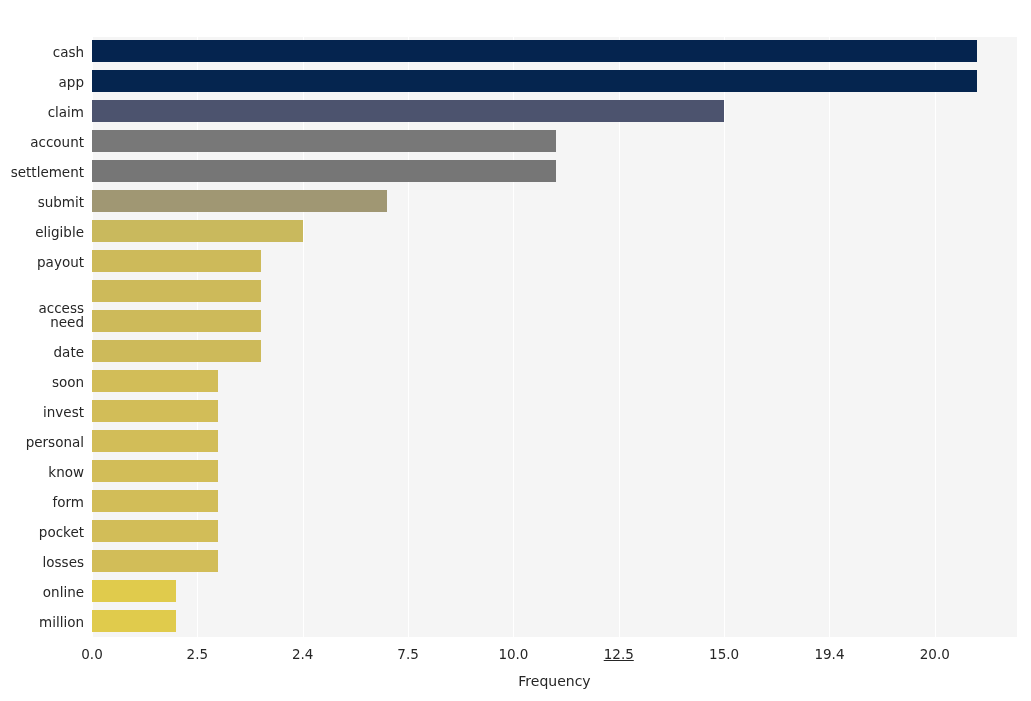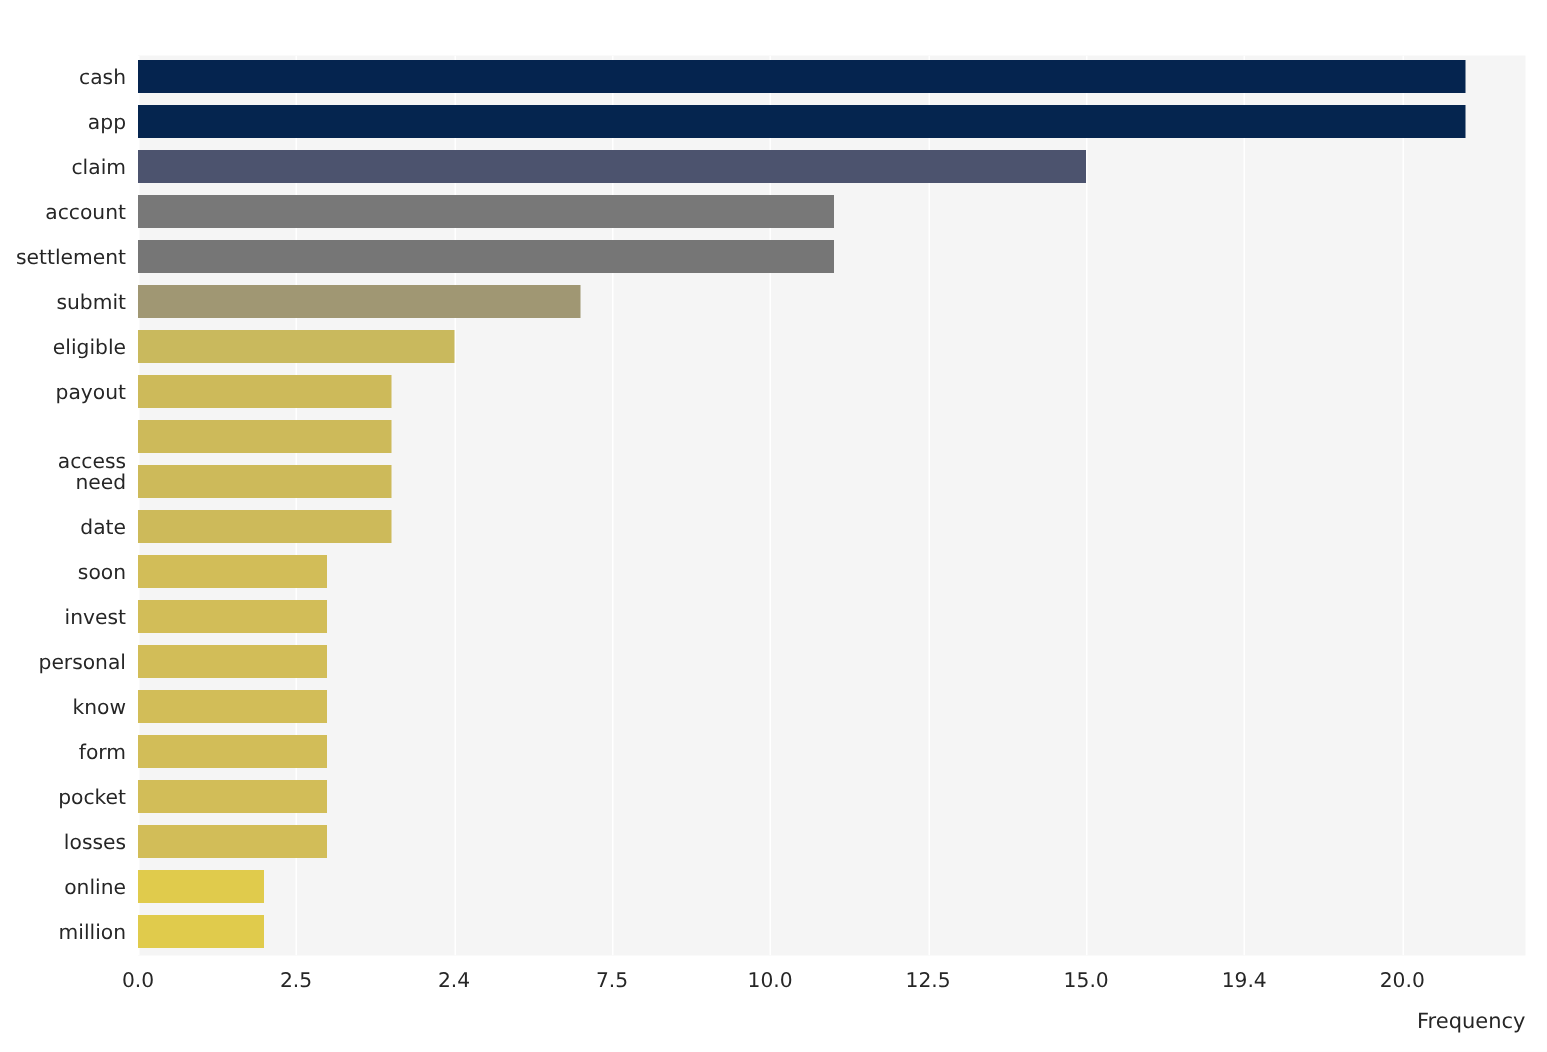--- a/index.html
+++ b/index.html
@@ -92,21 +92,21 @@
     font-size: 13.5px;
     color: #262626;
     transform: translateX(-50%);
     white-space: nowrap;
   }
   #x-axis-label {
     position: absolute;
     left: 92px;
     top: 36px;
     width: 925px;
-    text-align: right;
+    text-align: center;
     font-size: 14px;
     color: #262626;
   }
 </style>
 </head>
 <body>
 
 <div id="figure">
 
 
@@ -209,21 +209,21 @@
       <div class="y-tick-label" style="top: 570px; height: 30px; line-height: 30px;">million</div>
     </div>
 
   <div id="x-axis">
     <div id="x-ticks">
         <div class="x-tick-label" style="left: 92px;">0.0</div>
         <div class="x-tick-label" style="left: 197.353px;">2.5</div>
         <div class="x-tick-label" style="left: 302.706px;">2.4</div>
         <div class="x-tick-label" style="left: 408.059px;">7.5</div>
         <div class="x-tick-label" style="left: 513.412px;">10.0</div>
-        <div class="x-tick-label" style="left: 618.765px;">12.5</div>
+        <div class="x-tick-label" style="left: 618.765px; text-decoration: underline;">12.5</div>
         <div class="x-tick-label" style="left: 724.118px;">15.0</div>
         <div class="x-tick-label" style="left: 829.472px;">19.4</div>
         <div class="x-tick-label" style="left: 934.825px;">20.0</div>
       </div>
     <div id="x-axis-label">Frequency</div>
   </div>
 
 </div>
 
 </body></html>

